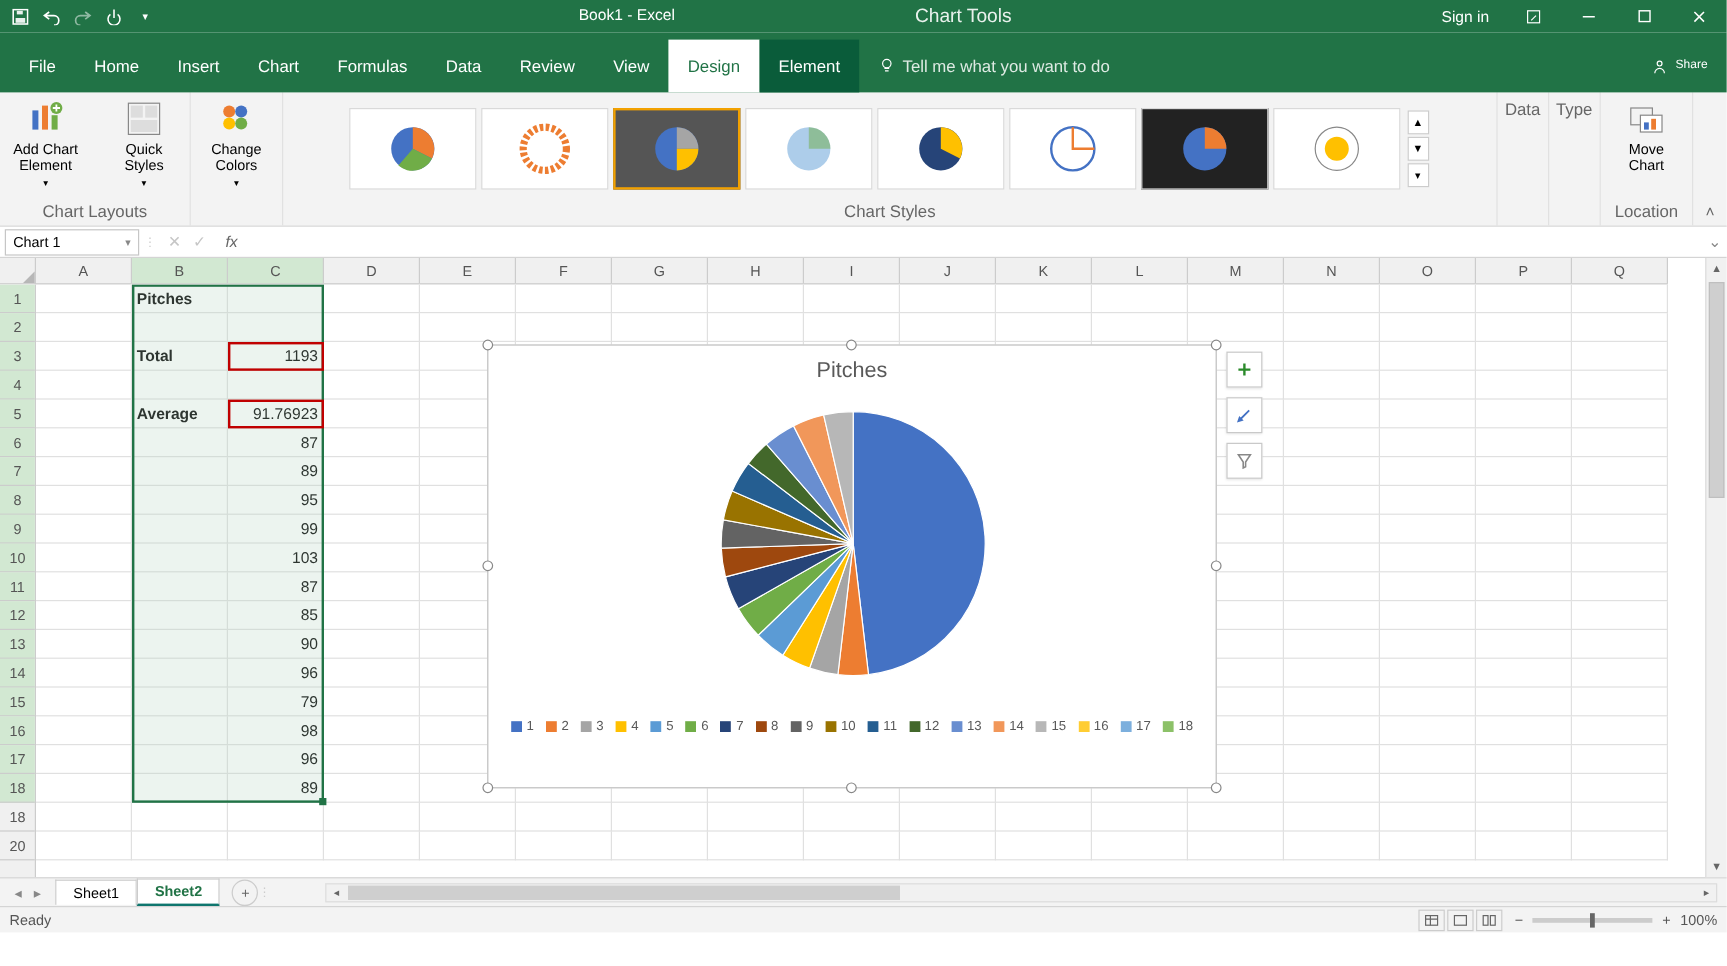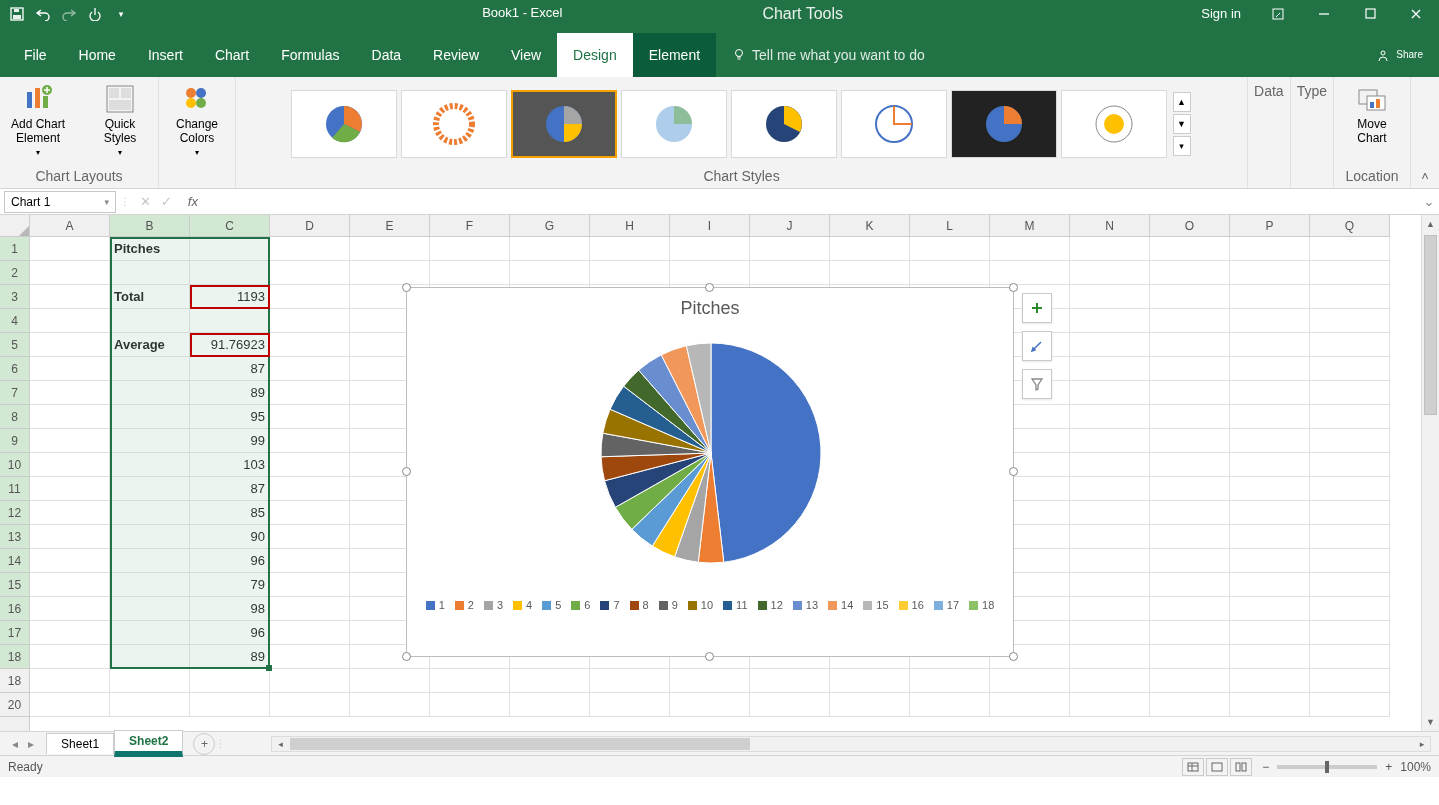--- a/index.html
+++ b/index.html
@@ -78,21 +78,21 @@
 .legend{ display:flex; flex-wrap:wrap; justify-content:center; gap:8px 10px; padding:6px 14px; font-size:11px; color:#595959;}
 .lg{ display:flex; align-items:center; gap:4px;}
 .lg .sw{ width:9px; height:9px;}
 .side-btns{ position:absolute; left:1022px; top:56px; display:flex; flex-direction:column; gap:8px;}
 .side-btn{ width:30px; height:30px; border:1px solid #c9c9c9; background:#fff; display:flex; align-items:center; justify-content:center; cursor:pointer; box-shadow:0 1px 2px rgba(0,0,0,.1);}
 
 
 .sheetbar { height:24px; border-top:1px solid #d4d4d4; display:flex; align-items:center; background:#f3f3f3; font-size:12px;}
 .sheetnav{ display:flex; gap:10px; padding:0 12px; color:#888;}
 .sheettab{ padding:3px 14px; background:#fff; border:1px solid #ccc; border-bottom:none; cursor:pointer;}
-.sheettab.active{ color:#217346; font-weight:600; border-bottom:6px solid #0f766e;}
+.sheettab.active{ color:#217346; font-weight:600; border-bottom:2px solid #0f766e;}
 .addsheet{ width:22px; height:22px; border:1px solid #ccc; border-radius:50%; display:flex; align-items:center; justify-content:center; margin-left:10px; cursor:pointer; color:#666;}
 .hscroll{ flex:1; margin:0 8px 0 40px; height:16px; background:#f1f1f1; border:1px solid #dcdcdc; position:relative;}
 .hscroll .lft,.hscroll .rgt{ width:16px; height:14px; position:absolute; top:0; display:flex;align-items:center;justify-content:center; font-size:9px; color:#666;}
 .hscroll .lft{left:0}.hscroll .rgt{right:0}
 .hscroll .hthumb{ position:absolute; left:18px; top:1px; bottom:1px; width:460px; background:#cfcfcf;}
 
 
 .status { height:22px; background:#f3f3f3; border-top:1px solid #d4d4d4; display:flex; align-items:center; font-size:12px; color:#555; padding:0 8px;}
 .status .views{ margin-left:auto; display:flex; gap:2px;}
 .vbtn{ width:22px; height:18px; border:1px solid #ccc; display:flex; align-items:center; justify-content:center; cursor:pointer;}

